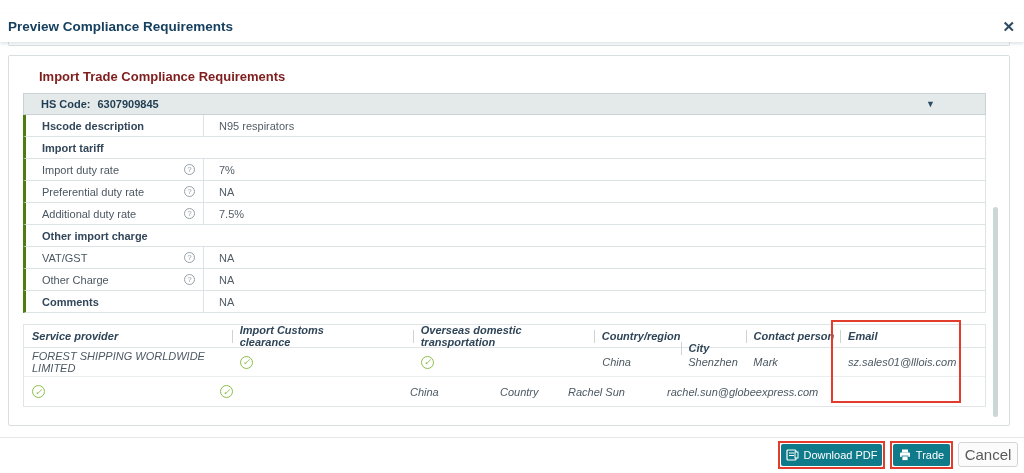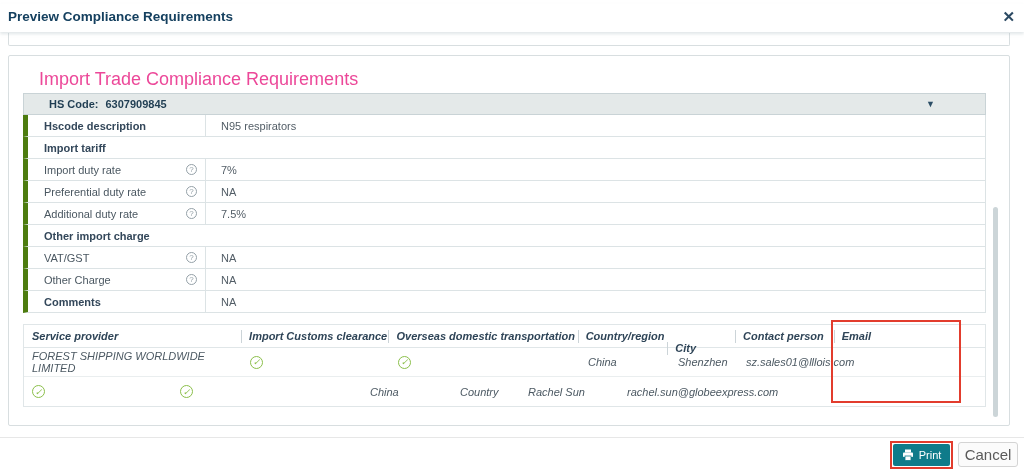--- a/index.html
+++ b/index.html
@@ -1,65 +1,65 @@
 <!DOCTYPE html>
 <html><head>
 <meta charset="utf-8">
 <style>
   * { box-sizing: border-box; margin: 0; padding: 0; }
   html,body { width:1024px; height:473px; overflow:hidden; background:#fff;
               font-family:"Liberation Sans", sans-serif; }
   .page { position:relative; width:1024px; height:473px; background:#fff; }
 
   
-  .modal-header { position:absolute; top:4px; left:0; right:0; height:28px; background:#fff;
+  .modal-header { position:absolute; top:14px; left:0; right:0; height:28px; background:#fff;
                   box-shadow:0 2px 3px rgba(170,182,188,0.35); z-index:4; }
   .modal-title { position:absolute; left:8px; top:5px; font-size:13.5px; font-weight:bold; color:#15405f; }
   .close-x { position:absolute; right:9px; top:3px; font-size:15px; font-weight:bold;
              color:#2c4a63; cursor:pointer; line-height:20px; }
 
   
   .sliver { position:absolute; left:8px; top:33px; width:1002px; height:13px; background:#fff;
             border:1px solid #d8dee0; border-top:none; border-radius:0 0 2px 2px; }
 
   
   .card { position:absolute; left:8px; top:55px; width:1002px; height:371px; background:#fff;
           border:1px solid #d8dee0; border-radius:2px; }
-  .card-title { margin:13px 0 8px 30px; font-size:18px; font-weight:normal; color:#ec4899; height:16px; }
+  .card-title { margin:13px 0 8px 30px; font-size:13px; font-weight:bold; color:#7f1d1d; height:16px; }
 
   
   .hs-wrap { margin-left:14px; width:963px; }
   .hs-header { height:22px; background:#e4e9e9; border:1px solid #c9d3d6;
-               display:flex; align-items:center; padding-left:25px;
+               display:flex; align-items:center; padding-left:17px;
                font-size:11px; font-weight:bold; color:#1f3d52; cursor:pointer; }
   .hs-value { margin-left:7px; }
   .hs-caret { margin-left:auto; margin-right:50px; font-size:9px; color:#2c4e66; }
   .hs-row { display:flex; align-items:stretch; height:22px; background:#fff;
-            border-left:5px solid #4d7c0f; border-right:1px solid #dce3e5;
+            border-left:3px solid #4d7c0f; border-right:1px solid #dce3e5;
             border-bottom:1px solid #dce3e5; font-size:11px; }
   .cell-label { width:178px; padding-left:16px; display:flex; align-items:center;
                 border-right:1px solid #dce3e5; color:#4a5761; }
   .cell-label.bold, .cell-full { font-weight:bold; color:#33475a; }
   .cell-full { flex:1; padding-left:16px; display:flex; align-items:center; }
   .cell-value { flex:1; padding-left:15px; display:flex; align-items:center; color:#525d66; }
   .help-icon { margin-left:auto; margin-right:8px; width:11px; height:11px; flex:0 0 11px;
                border:1px solid #95a1a8; border-radius:50%; color:#95a1a8; font-size:8px;
                display:flex; align-items:center; justify-content:center; align-self:center; cursor:pointer; }
 
   
   .prov { margin:11px 0 0 14px; width:963px; border:1px solid #e0e6e8; font-size:11px;font-style:italic; }
   .prov-head { display:flex; height:23px; align-items:center; font-weight:bold; color:#2e4457;
                border-bottom:1px solid #e0e6e8; }
   .prov-row { display:flex; height:29px; align-items:flex-end; color:#4b5862;
               border-bottom:1px solid #eaeeef; }
   .prov-row:last-child { border-bottom:none; }
   .pc { padding-left:8px; position:relative; display:flex; align-items:center; height:100%; }
   .prov-head .pc + .pc::before { content:""; position:absolute; left:0; top:5px; height:13px;
                width:1px; background:#ccd4d8; }
-  .c1{width:218px;} .c2{width:148px;} .c3{width:190px;} .c4{width:90px;}
+  .c1{width:218px;} .c2{width:148px;} .c3{width:190px;margin-left:40px;} .c4{width:90px;}
   .c5{width:68px;margin-top:24px;}  .c6{width:99px;}  .c7{width:152px;}
   .check { width:13px; height:13px; border:1px solid #8bbf4a; border-radius:50%;
            color:#8bbf4a; font-size:9px; display:flex; align-items:center; justify-content:center; }
 
   
   .email-annotation { position:absolute; left:831px; top:320px; width:130px; height:83px;
                       border:2px solid #e23c2d; z-index:5; pointer-events:none; }
 
   
   .scroll-thumb { position:absolute; left:993px; top:207px; width:5px; height:210px;
@@ -165,20 +165,21 @@
       <div class="prov-row">
         <div class="pc c1">FOREST SHIPPING WORLDWIDE LIMITED</div>
         <div class="pc c2">
             <span class="check">✓</span>
           </div>
         <div class="pc c3">
             <span class="check">✓</span>
           </div>
         <div class="pc c4">China</div>
         <div class="pc c5">Shenzhen</div>
+        <div class="pc c6">Mark</div>
         <div class="pc c7">sz.sales01@lllois.com</div>
       </div>
       <div class="prov-row">
         <div class="pc c2">
             <span class="check">✓</span>
           </div>
         <div class="pc c3">
             <span class="check">✓</span>
           </div>
         <div class="pc c4">China</div>
@@ -187,30 +188,43 @@
         <div class="pc c7">rachel.sun@globeexpress.com</div>
       </div>
     </div>
   </div>
 
   <div class="email-annotation"></div>
   <div class="scroll-thumb"></div>
 
   <div class="footer">
 
+    <div class="btn-annotation ba-download">
+      <button class="btn-teal">
+        <span class="btn-ic">
+          <svg width="13" height="12" viewBox="0 0 13 12">
+              <rect x="1" y="1" width="9" height="10" rx="1" fill="none" stroke="#fff" stroke-width="1.2"></rect>
+              <line x1="3" y1="4" x2="8" y2="4" stroke="#fff" stroke-width="1"></line>
+              <line x1="3" y1="6.5" x2="8" y2="6.5" stroke="#fff" stroke-width="1"></line>
+              <rect x="9" y="3" width="3" height="6" fill="#0f7b8a" stroke="#fff" stroke-width="1"></rect>
+            </svg>
+        </span>
+        <span>Download PDF</span>
+      </button>
+    </div>
 
     <div class="btn-annotation ba-print">
       <button class="btn-teal">
         <span class="btn-ic">
           <svg width="12" height="12" viewBox="0 0 12 12">
               <rect x="3" y="0.5" width="6" height="3" fill="#fff"></rect>
               <rect x="1" y="3.5" width="10" height="4.5" rx="0.8" fill="#fff"></rect>
               <rect x="3" y="7" width="6" height="4.5" fill="#fff" stroke="#0f7b8a" stroke-width="0.8"></rect>
             </svg>
         </span>
-        <span>Print</span>
+        <span>Trade</span>
       </button>
     </div>
 
     <button class="btn-cancel">Cancel</button>
   </div>
 
 </div>
 
 </body></html>

